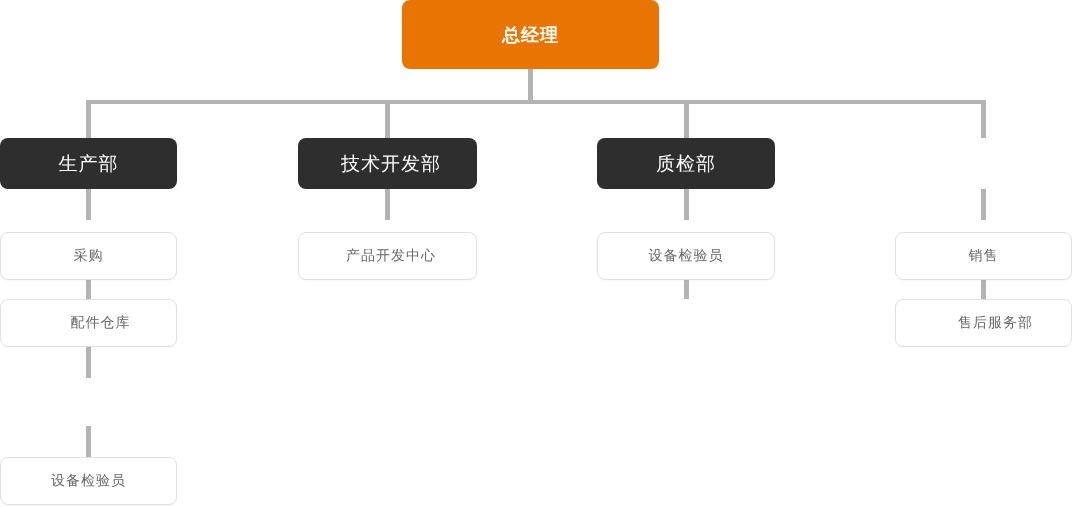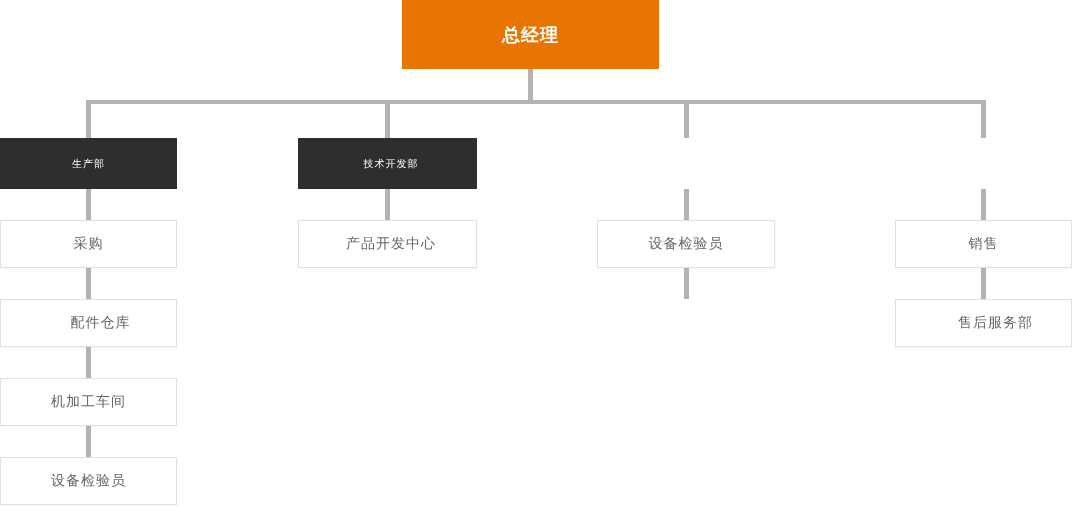--- a/index.html
+++ b/index.html
@@ -12,47 +12,48 @@
     font-family: "DejaVu Sans", "Liberation Sans", sans-serif;
   }
   .node {
     position: absolute;
     display: flex;
     align-items: center;
     justify-content: center;
     box-sizing: border-box;
     text-align: left;
     letter-spacing: 1px;
+    border-radius: 8px;
   }
   .root-node {
     left: 402px; top: 0; width: 257px; height: 69px;
     background: #e87502;
     color: #ffffff;
     font-size: 18px;
     font-weight: bold;
   }
   .dept {
     top: 138px; height: 51px;
     background: #2e2e2e;
     color: #ffffff;
-    font-size: 10px;
+    font-size: 19px;
   }
   .leaf {
     height: 48px;
     background: #ffffff;
     border: 1px solid #e0e0e0;
     color: #666666;
     font-size: 14px;
     box-shadow: 0 1px 2px rgba(0,0,0,0.03);
   }
   .c1 { left: 0;     width: 177px; }
   .c2 { left: 298px; width: 179px; padding-left: 7px; }
   .c3 { left: 597px; width: 178px; }
   .c4 { left: 895px; width: 177px; }
-  .r1 { top: 220px; }
+  .r1 { top: 232px; }
   .r2 { top: 299px; padding-left: 24px; }
   .r3 { top: 378px; }
   .r4 { top: 457px; }
   .vline { position: absolute; width: 5px; background: #b3b3b3; }
   .hline { position: absolute; height: 4px; background: #b3b3b3; }
   .x1 { left: 86px; }
   .x2 { left: 385px; }
   .x3 { left: 684px; }
   .x4 { left: 981px; }
   .seg0 { top: 189px; height: 31px; }
@@ -84,24 +85,24 @@
   <div class="vline x3 seg0"></div>
   <div class="vline x3 seg1"></div>
 
   <div class="vline x4 seg0"></div>
   <div class="vline x4 seg1"></div>
 
   <div class="node root-node">总经理</div>
 
   <div class="node dept c1">生产部</div>
   <div class="node dept c2">技术开发部</div>
+  <div class="node dept c3">质检部</div>
 
   <div class="node leaf c1 r1">采购</div>
   <div class="node leaf c1 r2">配件仓库</div>
-  <div class="node leaf c1 r3">机加工车间</div>
   <div class="node leaf c1 r4">设备检验员</div>
 
   <div class="node leaf c2 r1">产品开发中心</div>
 
   <div class="node leaf c3 r1">设备检验员</div>
 
   <div class="node leaf c4 r1">销售</div>
   <div class="node leaf c4 r2">售后服务部</div>
 
 </div>

